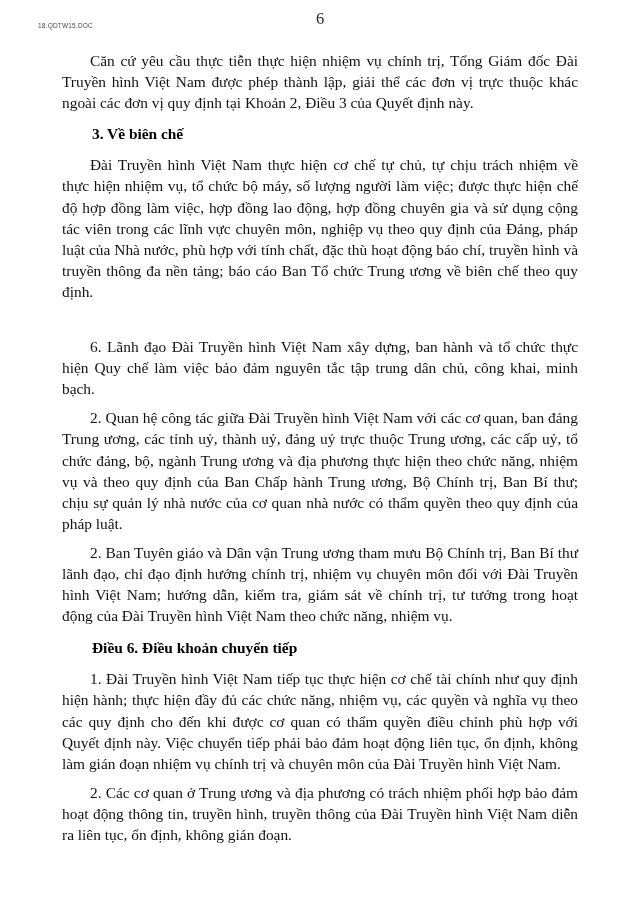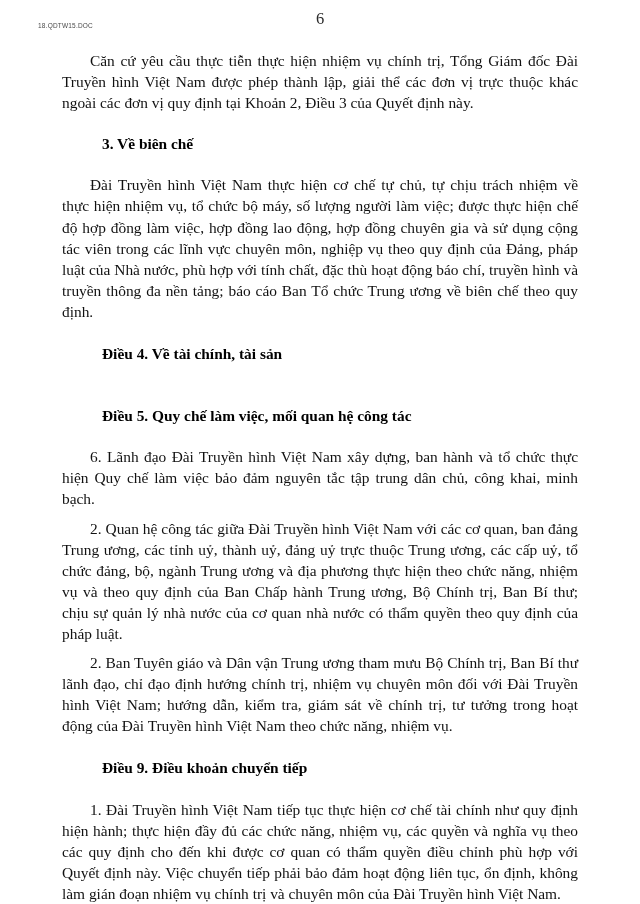--- a/index.html
+++ b/index.html
@@ -59,21 +59,21 @@
     font-size: 15.4px;
     line-height: 21.1px;
     text-align: justify;
     text-justify: inter-word;
     text-indent: 28px;
     color: #111111;
     hyphens: none;
   }
 
   p.heading {
-    margin: 12px;
+    margin: 2px;
     font-size: 15.4px;
     line-height: 21.1px;
     font-weight: bold;
     text-indent: 28px;
     text-align: left;
     color: #000000;
   }
 
   .gap-sm { height: 8px; }
   .gap-md { height: 9px; }
@@ -96,38 +96,36 @@
 
     <p class="para">Căn cứ yêu cầu thực tiễn thực hiện nhiệm vụ chính trị, Tổng Giám đốc Đài Truyền hình Việt Nam được phép thành lập, giải thể các đơn vị trực thuộc khác ngoài các đơn vị quy định tại Khoản 2, Điều 3 của Quyết định này.</p>
     <div class="gap-sm"></div>
 
     <p class="heading">3. Về biên chế</p>
     <div class="gap-sm"></div>
 
     <p class="para">Đài Truyền hình Việt Nam thực hiện cơ chế tự chủ, tự chịu trách nhiệm về thực hiện nhiệm vụ, tổ chức bộ máy, số lượng người làm việc; được thực hiện chế độ hợp đồng làm việc, hợp đồng lao động, hợp đồng chuyên gia và sử dụng cộng tác viên trong các lĩnh vực chuyên môn, nghiệp vụ theo quy định của Đảng, pháp luật của Nhà nước, phù hợp với tính chất, đặc thù hoạt động báo chí, truyền hình và truyền thông đa nền tảng; báo cáo Ban Tổ chức Trung ương về biên chế theo quy định.</p>
     <div class="gap-md"></div>
 
-    <p class="heading">Điều 4. Về tài chính, tài sản</p>
     <div class="gap-sm"></div>
 
     <div class="gap-md"></div>
 
-    <p class="heading">Điều 5. Quy chế làm việc, mối quan hệ công tác</p>
     <div class="gap-sm"></div>
 
     <p class="para">6. Lãnh đạo Đài Truyền hình Việt Nam xây dựng, ban hành và tổ chức thực hiện Quy chế làm việc bảo đảm nguyên tắc tập trung dân chủ, công khai, minh bạch.</p>
     <div class="gap-sm"></div>
 
     <p class="para">2. Quan hệ công tác giữa Đài Truyền hình Việt Nam với các cơ quan, ban đảng Trung ương, các tỉnh uỷ, thành uỷ, đảng uỷ trực thuộc Trung ương, các cấp uỷ, tổ chức đảng, bộ, ngành Trung ương và địa phương thực hiện theo chức năng, nhiệm vụ và theo quy định của Ban Chấp hành Trung ương, Bộ Chính trị, Ban Bí thư; chịu sự quản lý nhà nước của cơ quan nhà nước có thẩm quyền theo quy định của pháp luật.</p>
     <div class="gap-sm"></div>
 
     <p class="para">2. Ban Tuyên giáo và Dân vận Trung ương tham mưu Bộ Chính trị, Ban Bí thư lãnh đạo, chỉ đạo định hướng chính trị, nhiệm vụ chuyên môn đối với Đài Truyền hình Việt Nam; hướng dẫn, kiểm tra, giám sát về chính trị, tư tưởng trong hoạt động của Đài Truyền hình Việt Nam theo chức năng, nhiệm vụ.</p>
     <div class="gap-md"></div>
 
-    <p class="heading">Điều 9. Điều khoản chuyển tiếp</p>
+    <p class="heading">Điều 6. Điều khoản chuyển tiếp</p>
     <div class="gap-sm"></div>
 
     <p class="para">1. Đài Truyền hình Việt Nam tiếp tục thực hiện cơ chế tài chính như quy định hiện hành; thực hiện đầy đủ các chức năng, nhiệm vụ, các quyền và nghĩa vụ theo các quy định cho đến khi được cơ quan có thẩm quyền điều chỉnh phù hợp với Quyết định này. Việc chuyển tiếp phải bảo đảm hoạt động liên tục, ổn định, không làm gián đoạn nhiệm vụ chính trị và chuyên môn của Đài Truyền hình Việt Nam.</p>
     <div class="gap-sm"></div>
 
     <p class="para">2. Các cơ quan ở Trung ương và địa phương có trách nhiệm phối hợp bảo đảm hoạt động thông tin, truyền hình, truyền thông của Đài Truyền hình Việt Nam diễn ra liên tục, ổn định, không gián đoạn.</p>
 
   </div>
 </div>
 

